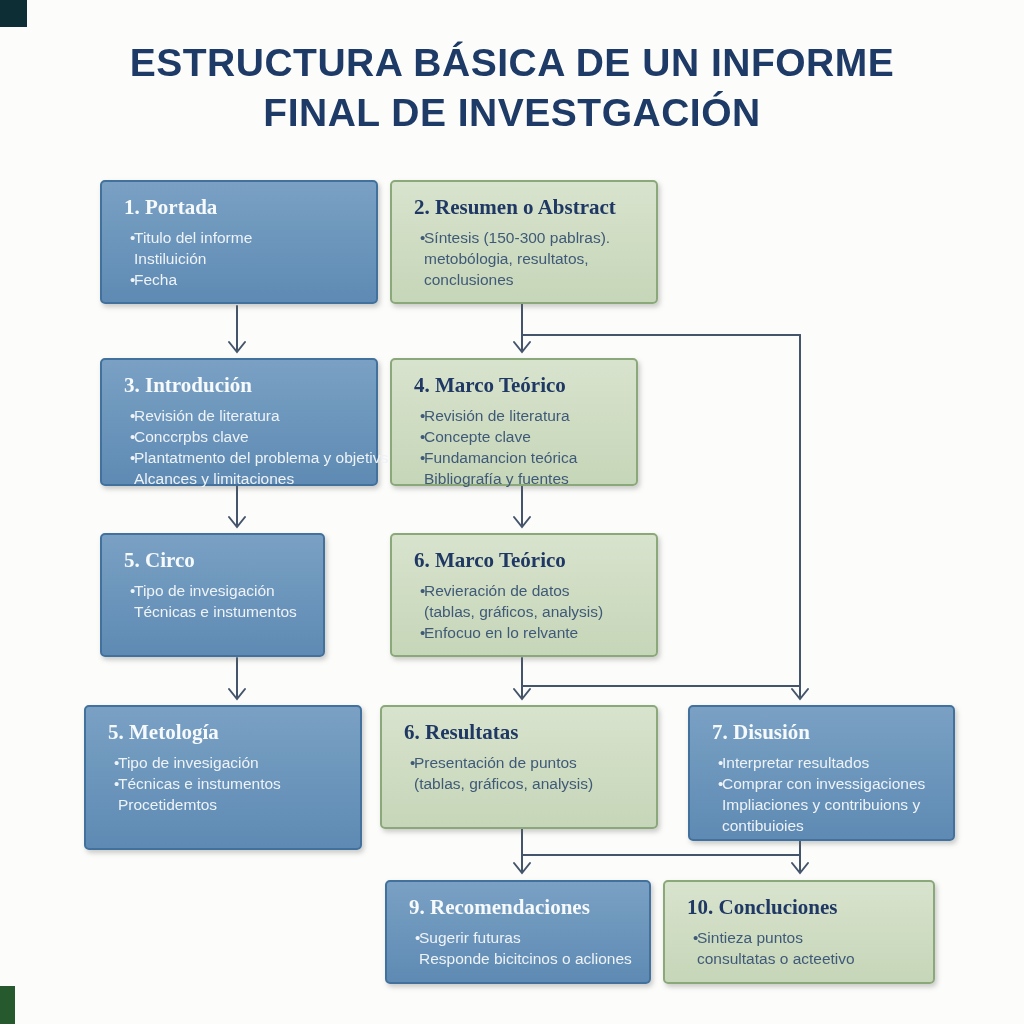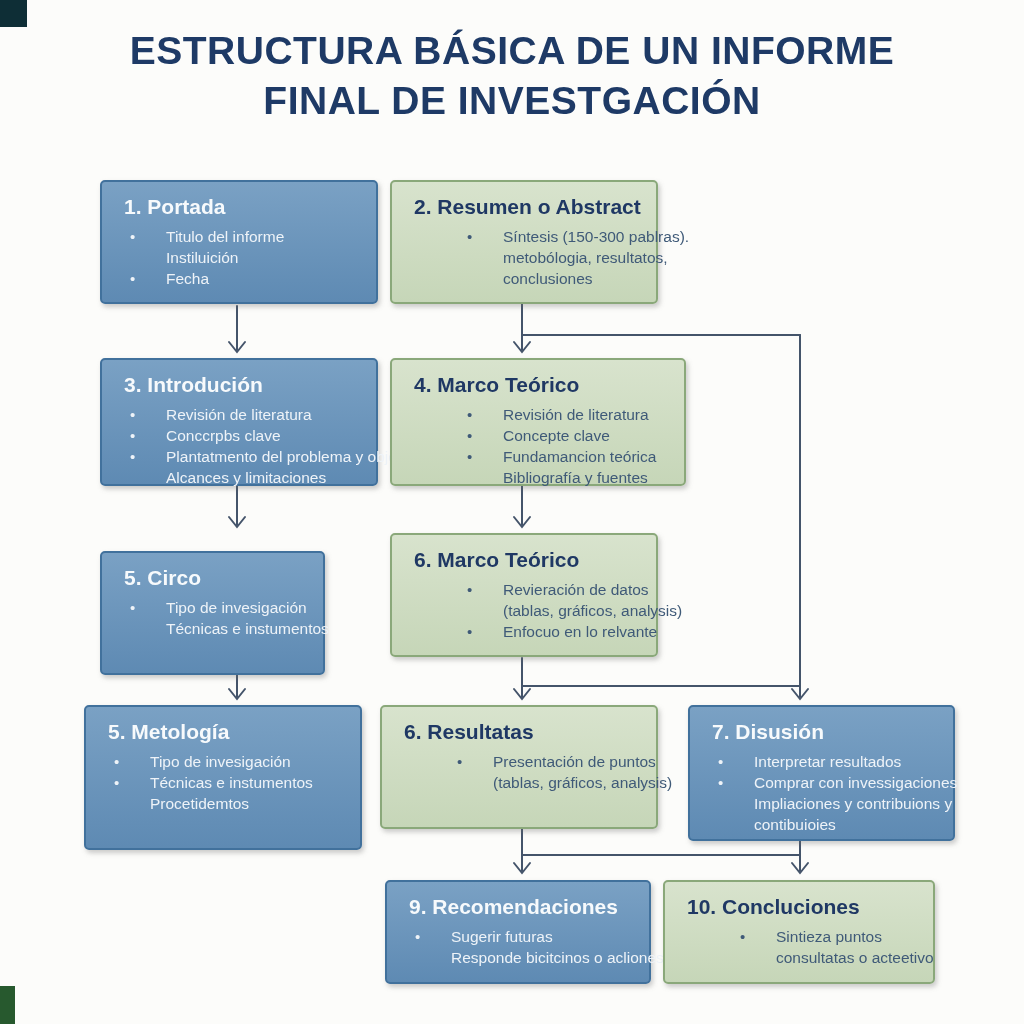--- a/index.html
+++ b/index.html
@@ -3,49 +3,49 @@
 <meta charset="utf-8">
 <style>
   html,body{margin:0;padding:0;}
   body{
     width:1024px;height:1024px;position:relative;
     background:#fcfcfa;
     font-family:"Liberation Sans", sans-serif;
     overflow:hidden;
   }
   .title-wrap{
-    position:absolute;left:0;top:26px;width:1024px;
+    position:absolute;left:0;top:38px;width:1024px;
     text-align:center;color:#1e3a66;font-weight:bold;
     font-size:39px;line-height:1.28;letter-spacing:.5px;
   }
   .box{
     position:absolute;border-radius:5px;
     box-shadow:2px 3px 5px rgba(110,110,110,.35);
     box-sizing:border-box;
   }
   .box.blue{
     background:linear-gradient(#7aa1c4,#5e8ab3);
     border:2px solid #41719c;
   }
   .box.green{
     background:linear-gradient(#d8e3cd,#c6d6b8);
     border:2px solid #8aa87a;
   }
   .box-title{
     font-size:21px;font-weight:bold;
-    padding:13px 0 7px 22px;white-space:nowrap;
+    padding:13px 0 7px 22px;white-space:nowrap;font-family:Liberation Serif, serif;
   }
   .blue .box-title{color:#f7fafc;}
   .green .box-title{color:#1f3864;}
   .line{
     position:relative;font-size:15.5px;line-height:21px;
-    padding-left:64px;white-space:nowrap;
+    padding-left:32px;white-space:nowrap;
   }
   .blue .line{color:#eef3f8;}
-  .green .line{color:#3f5a78;margin-left:47px;}
+  .green .line{color:#3f5a78;}
   .line.b::before{
     content:"\2022";
     position:absolute;left:28px;top:0;
     font-size:15px;
   }
   .corner{position:absolute;}
   svg.connectors{position:absolute;left:0;top:0;pointer-events:none;}
 </style>
 </head>
 <body>
@@ -108,29 +108,29 @@
 </div>
 
 <div class="box blue" style="left:100px;top:358px;width:278px;height:128px">
   <div class="box-title">3. Introdución</div>
   <div class="line b">Revisión de literatura</div>
   <div class="line b">Conccrpbs clave</div>
   <div class="line b">Plantatmento del problema y objetivs</div>
   <div class="line">Alcances y limitaciones</div>
 </div>
 
-<div class="box green" style="left:390px;top:358px;width:296px;height:128px">
+<div class="box green" style="left:390px;top:358px;width:248px;height:128px">
   <div class="box-title">4. Marco Teórico</div>
   <div class="line b">Revisión de literatura</div>
   <div class="line b">Concepte clave</div>
   <div class="line b">Fundamancion teórica</div>
   <div class="line">Bibliografía y fuentes</div>
 </div>
 
-<div class="box blue" style="left:100px;top:551px;width:225px;height:124px">
+<div class="box blue" style="left:100px;top:533px;width:225px;height:124px">
   <div class="box-title">5. Circo</div>
   <div class="line b">Tipo de invesigación</div>
   <div class="line">Técnicas e instumentos</div>
 </div>
 
 <div class="box green" style="left:390px;top:533px;width:268px;height:124px">
   <div class="box-title">6. Marco Teórico</div>
   <div class="line b">Revieración de datos</div>
   <div class="line">(tablas, gráficos, analysis)</div>
   <div class="line b">Enfocuo en lo relvante</div>

